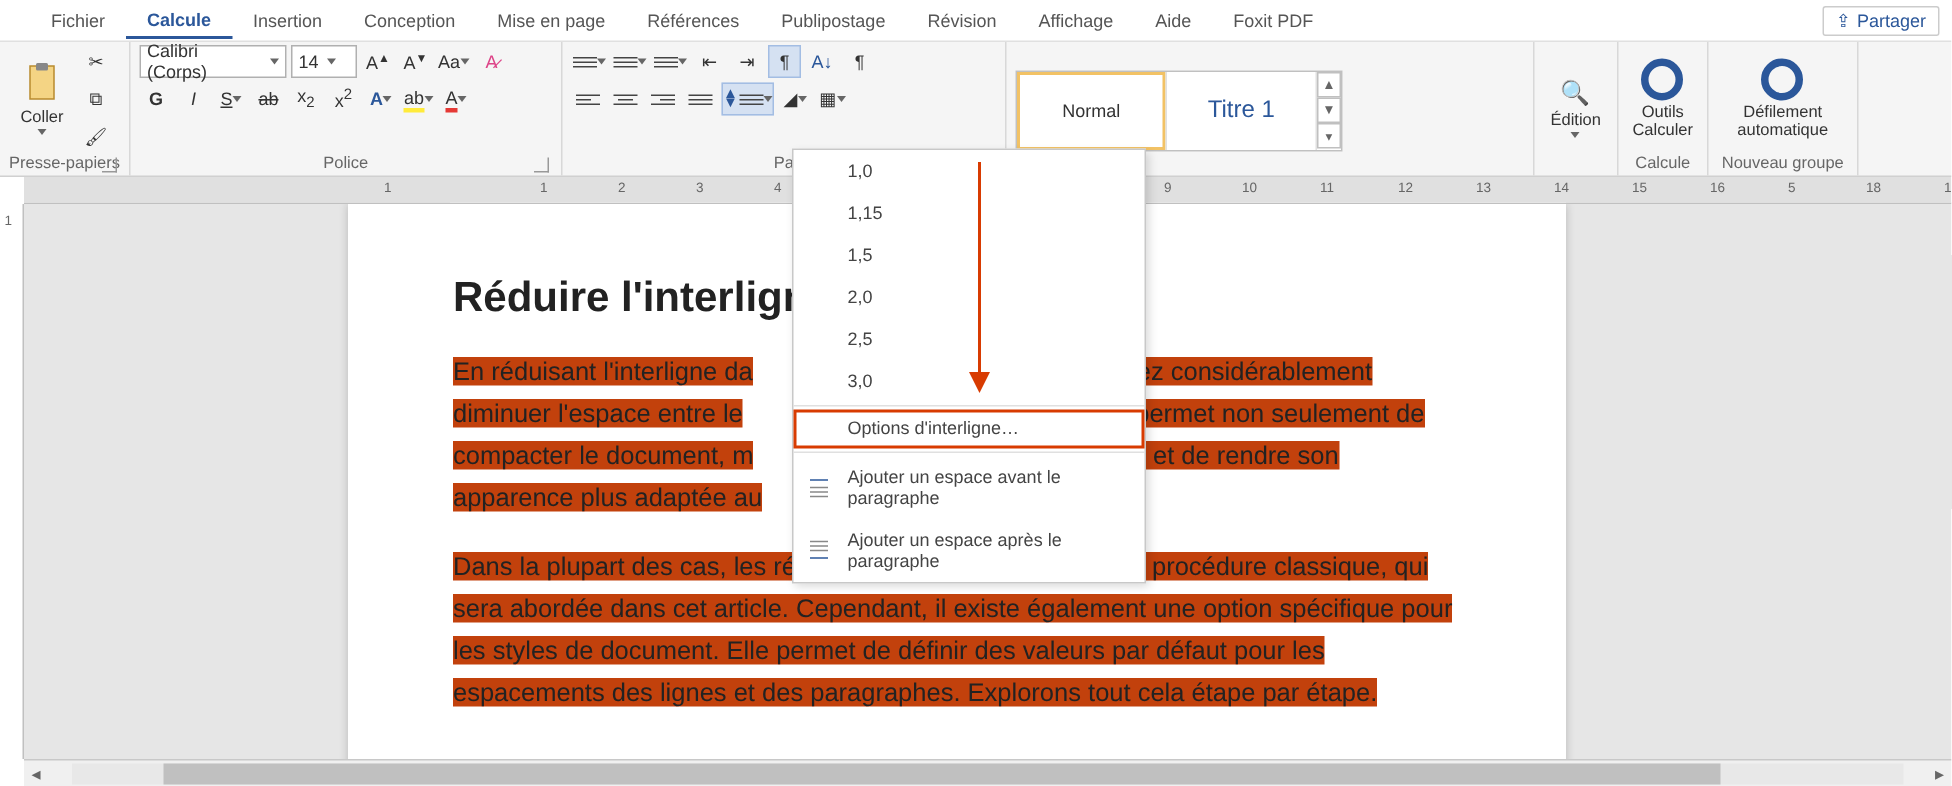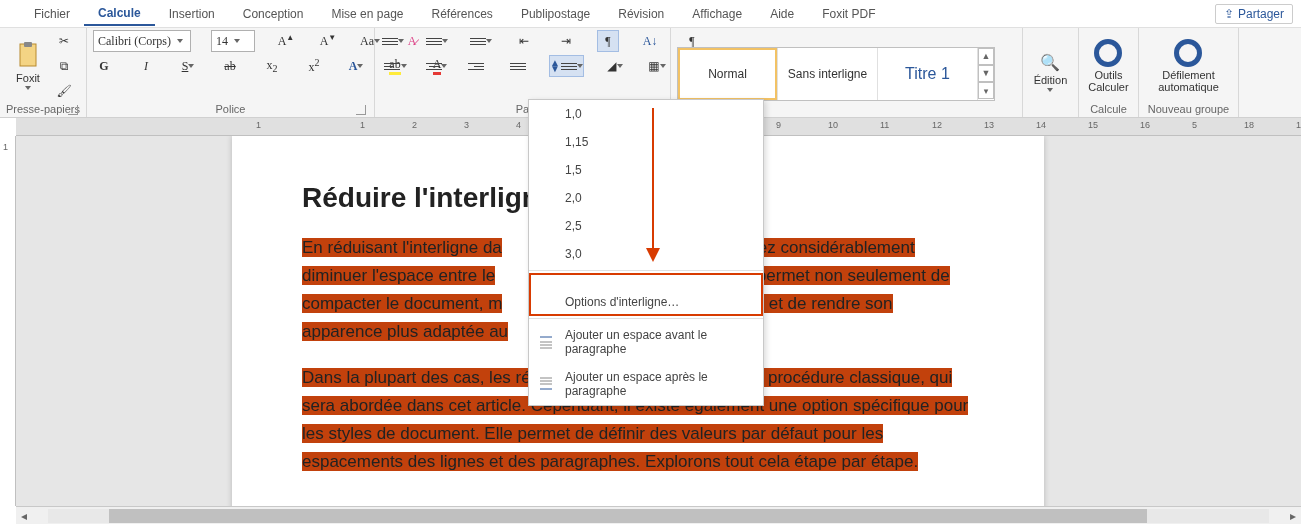--- a/index.html
+++ b/index.html
@@ -12,21 +12,21 @@
   .group { border-right: 1px solid #d8d8d8; display: flex; flex-direction: column; padding: 2px 6px 0 6px; }
   .group-body { flex: 1; display: flex; align-items: center; gap: 3px; flex-wrap: wrap; }
   .group-label { text-align: center; font-size: 11px; color: #666; padding: 1px 0 2px 0; position: relative; }
   .group-label .launcher { position: absolute; right: 2px; bottom: 2px; width: 10px; height: 10px; border: 1px solid #999; border-top: none; border-left: none; }
   .btn { min-width: 22px; height: 22px; display: flex; align-items: center; justify-content: center; border: 1px solid transparent; cursor: pointer; }
   .btn.pressed { background: #d5e1f2; border-color: #a3bde3; }
   .bigbtn { display: flex; flex-direction: column; align-items: center; justify-content: center; width: 44px; height: 64px; cursor: pointer; font-size: 11px; gap: 2px; }
   .combo { height: 22px; border: 1px solid #b0b0b0; background: #fff; display: flex; align-items: center; padding: 0 4px; font-size: 12px; }
   .combo .caret { margin-left: 6px; }
   .caret { width: 0; height: 0; border-left: 3px solid transparent; border-right: 3px solid transparent; border-top: 4px solid #666; display: inline-block; }
-  .row { display: flex; gap: 20px; font-family: Liberation Serif, serif; }
+  .row { display: flex; gap: 3px; }
   .col { display: flex; flex-direction: column; gap: 3px; }
   .style-gallery { display: flex; border: 1px solid #c0c0c0; background: #fff; height: 54px; }
   .style-item { width: 100px; display: flex; align-items: center; justify-content: center; border-right: 1px solid #e0e0e0; font-size: 12px; }
   .style-item.selected { box-shadow: inset 0 0 0 2px #f2c265; }
   .style-item.h1 { color: #2b579a; font-size: 16px; }
   .style-scroll { width: 16px; display: flex; flex-direction: column; }
   .style-scroll div { flex: 1; border: 1px solid #c0c0c0; display: flex; align-items: center; justify-content: center; font-size: 9px; color: #666; }
   .hruler { height: 18px; background: #fff; border-bottom: 1px solid #c0c0c0; position: relative; font-size: 9px; color: #666; margin-left: 16px; overflow: hidden; }
   .hruler .num { position: absolute; top: 2px; }
   .hruler::before { content: ""; position: absolute; left: 284px; width: 744px; top: 0; bottom: 0; background: #fff; }
@@ -34,21 +34,21 @@
   .vruler { width: 16px; background: #fff; border-right: 1px solid #c0c0c0; position: absolute; top: 136px; bottom: 18px; left: 0; font-size: 9px; color: #666; }
   .vruler .num { position: absolute; left: 3px; }
   .docarea { position: absolute; left: 16px; right: 0; top: 136px; bottom: 18px; background: #e6e6e6; overflow: hidden; }
   .page { position: absolute; left: 216px; top: 0; width: 812px; min-height: 600px; background: #fff; box-shadow: 0 0 6px rgba(0,0,0,0.2); padding: 46px 70px; }
   .doc-title { font-size: 28px; font-weight: bold; color: #222; margin-bottom: 20px; }
   .doc-para { font-size: 17px; color: #222; line-height: 1.65; margin-bottom: 18px; }
   .sel { background: #c2410c; }
   .dropdown { position: absolute; background: #fff; border: 1px solid #c8c8c8; box-shadow: 2px 2px 6px rgba(0,0,0,0.15); font-size: 12px; z-index: 100; width: 236px; }
   .dropdown-item { padding: 7px 14px 7px 36px; cursor: pointer; position: relative; color: #444; }
   .dropdown-sep { height: 1px; background: #e0e0e0; margin: 2px 0; }
-  .dropdown-item.hl { border: 2px solid #d83b01; padding: 20px 12px 5px 34px; }
+  .dropdown-item.hl { border: 2px solid #d83b01; padding: 3px 12px 5px 34px; }
   .dropdown-item .icn { position: absolute; left: 10px; top: 50%; transform: translateY(-50%); width: 14px; height: 14px; }
   .arrow-svg { position: absolute; left: 642px; top: 100px; z-index: 200; pointer-events: none; }
   .hscroll { position: absolute; left: 16px; right: 0; bottom: 0; height: 18px; background: #f0f0f0; border-top: 1px solid #c8c8c8; display: flex; align-items: center; }
   .hscroll .track { flex: 1; height: 14px; background: #e8e8e8; margin: 0 16px; position: relative; }
   .hscroll .thumb { position: absolute; left: 5%; width: 85%; top: 0; bottom: 0; background: #c0c0c0; }
   .hscroll .arr { width: 16px; text-align: center; color: #666; }
   .ringicon { width: 28px; height: 28px; border: 5px solid #2b579a; border-radius: 50%; }
   .lines-icon { display: inline-flex; flex-direction: column; gap: 2px; }
   .lines-icon span { width: 16px; height: 1px; background: #444; display: block; }
   .lsp-icon { display: inline-flex; align-items: center; gap: 1px; }
@@ -77,21 +77,21 @@
 
 <div class="ribbon">
 
   <div class="group">
     <div class="group-body">
       <div class="bigbtn">
         <svg width="24" height="28">
             <rect x="4" y="2" width="16" height="22" fill="#f4d484" stroke="#b88a2e"></rect>
             <rect x="8" y="0" width="8" height="5" fill="#888" rx="1"></rect>
           </svg>
-        <span>Foxit</span>
+        <span>Coller</span>
         <span class="caret"></span>
       </div>
       <div class="col">
         <div class="btn">
             <span>✂</span>
           </div>
         <div class="btn">
             <span>⧉</span>
           </div>
         <div class="btn">
@@ -260,21 +260,20 @@
           </div>
       </div>
     </div>
     <div class="group-label"><span>Pa</span></div>
   </div>
 
   <div class="group" style="flex:0 0 352px;">
     <div class="group-body">
       <div class="style-gallery">
         <div class="style-item selected">Normal</div>
-        <div class="style-item">Sans interligne</div>
         <div class="style-item h1">Titre 1</div>
         <div class="style-scroll">
           <div>▲</div>
           <div>▼</div>
           <div>▾</div>
         </div>
       </div>
     </div>
   </div>
 

